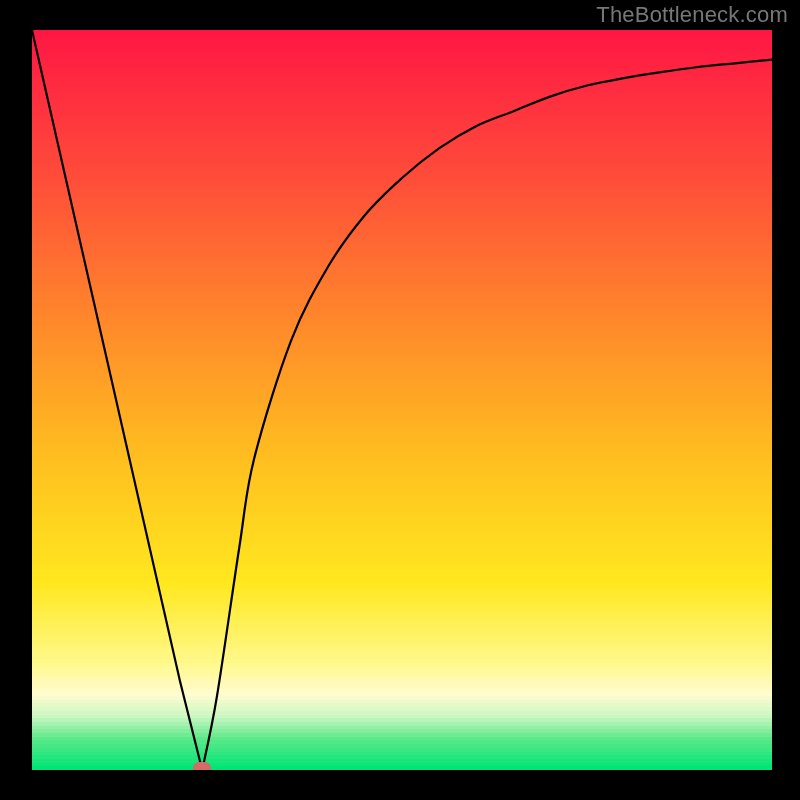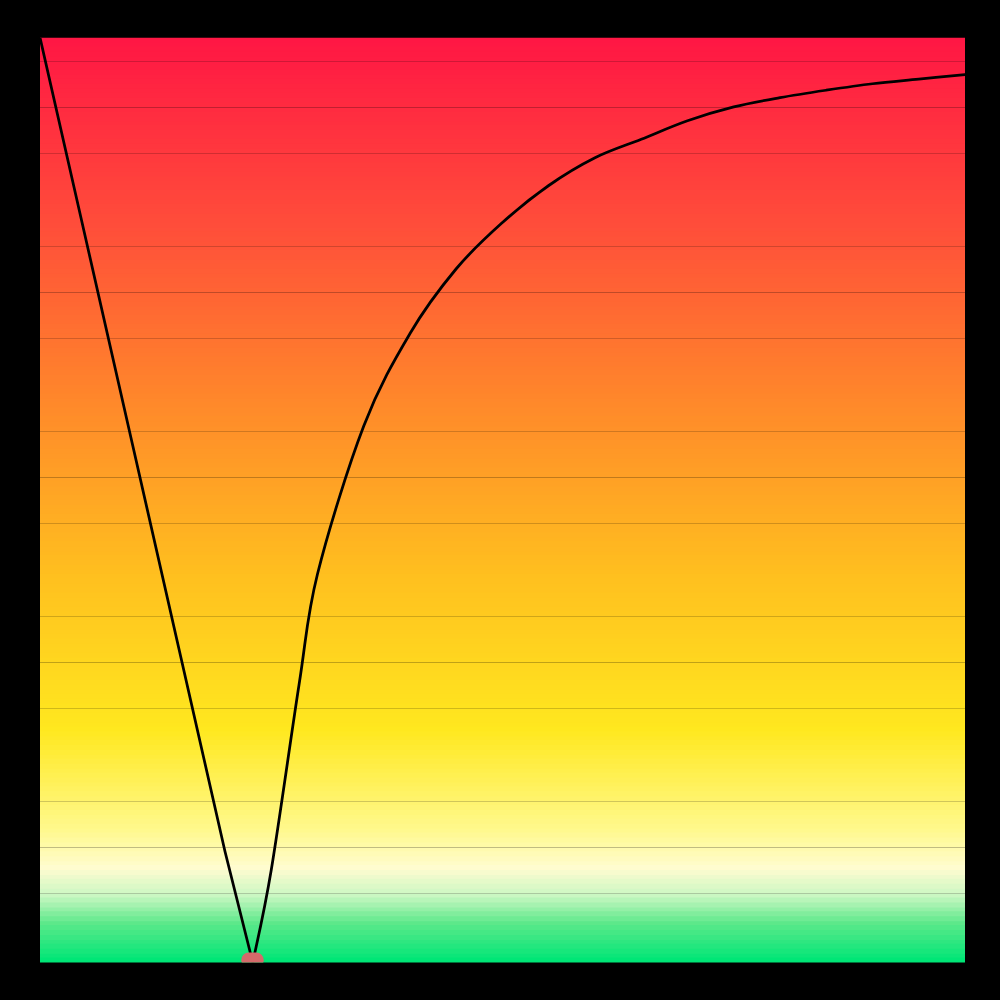--- a/index.html
+++ b/index.html
@@ -52,20 +52,21 @@
     width: 18px;
     height: 12px;
     background: #d46a6a;
     border-radius: 6px / 6px;
   }
 </style>
 </head>
 <body>
 
 <div class="frame">
+  <div class="attribution">TheBottleneck.com</div>
 
   <div class="plot-area">
     <div class="gradient" id="gradient">
         <div class="band" style="top:0px;height:4.7px;background:rgb(255,23,68)"></div>
         <div class="band" style="top:3.7px;height:4.7px;background:rgb(255,24,68)"></div>
         <div class="band" style="top:7.4px;height:4.7px;background:rgb(255,26,67)"></div>
         <div class="band" style="top:11.1px;height:4.7px;background:rgb(255,27,67)"></div>
         <div class="band" style="top:14.8px;height:4.7px;background:rgb(255,28,67)"></div>
         <div class="band" style="top:18.5px;height:4.7px;background:rgb(255,30,67)"></div>
         <div class="band" style="top:22.2px;height:4.7px;background:rgb(255,31,66)"></div>

